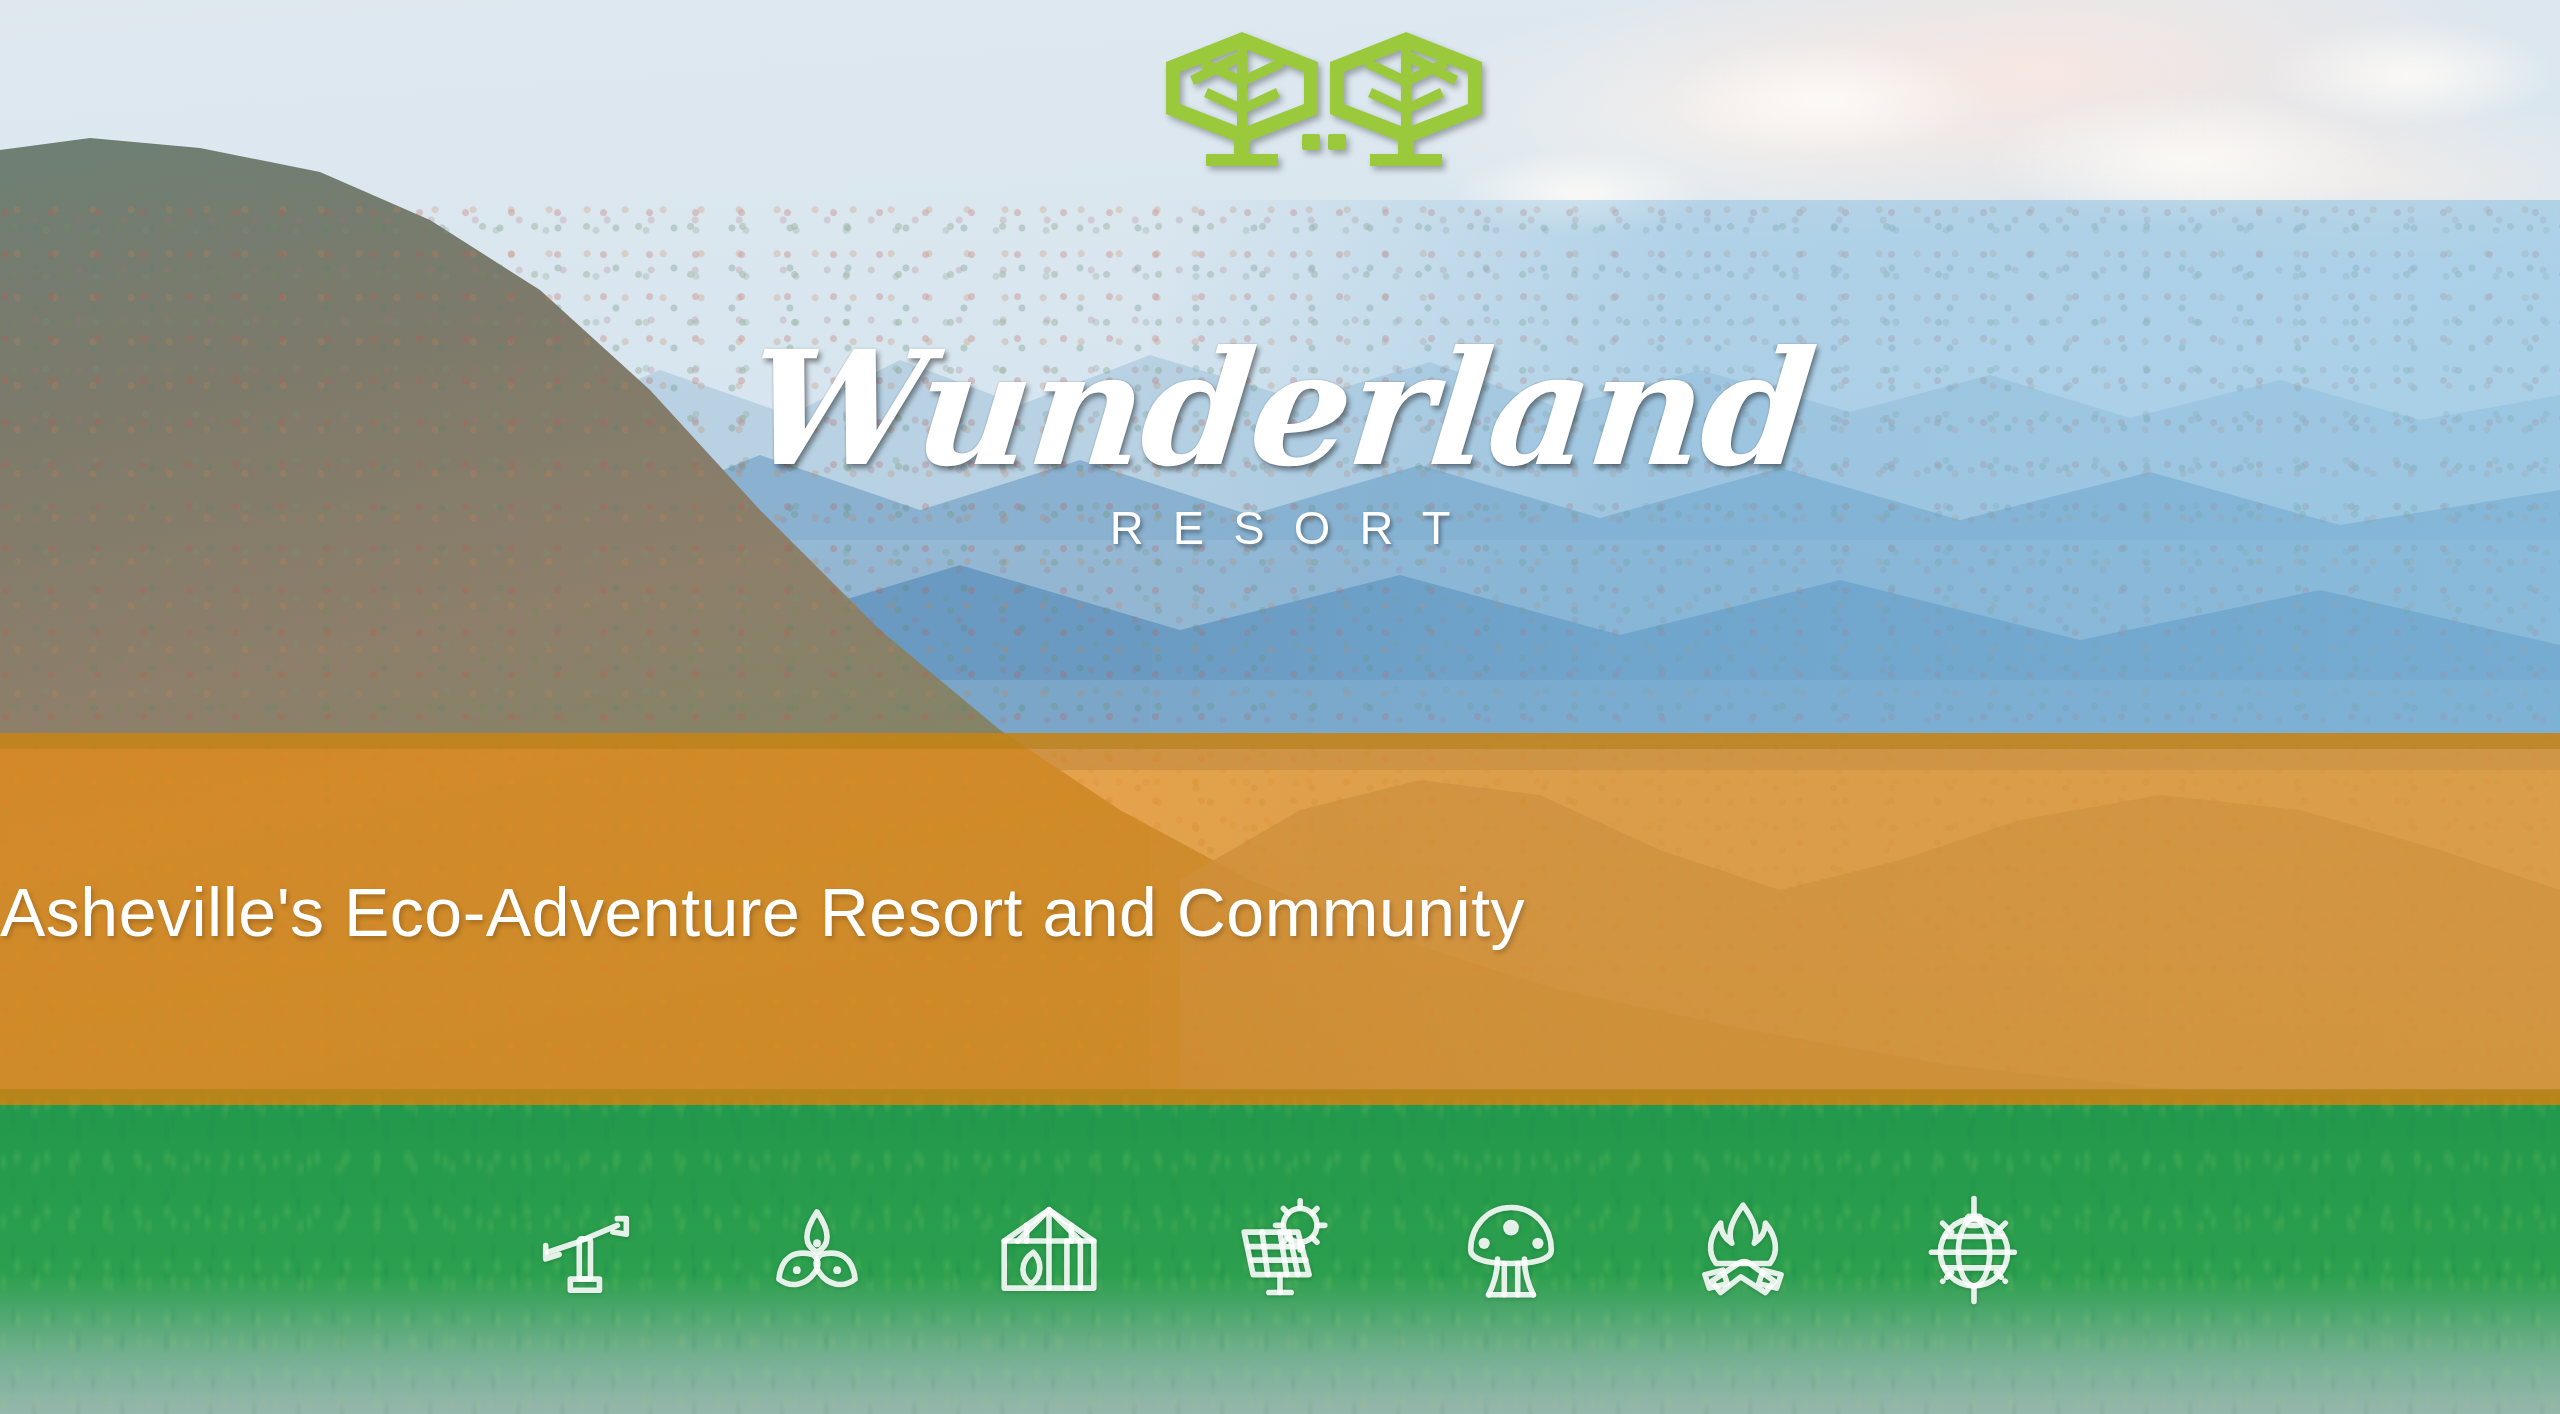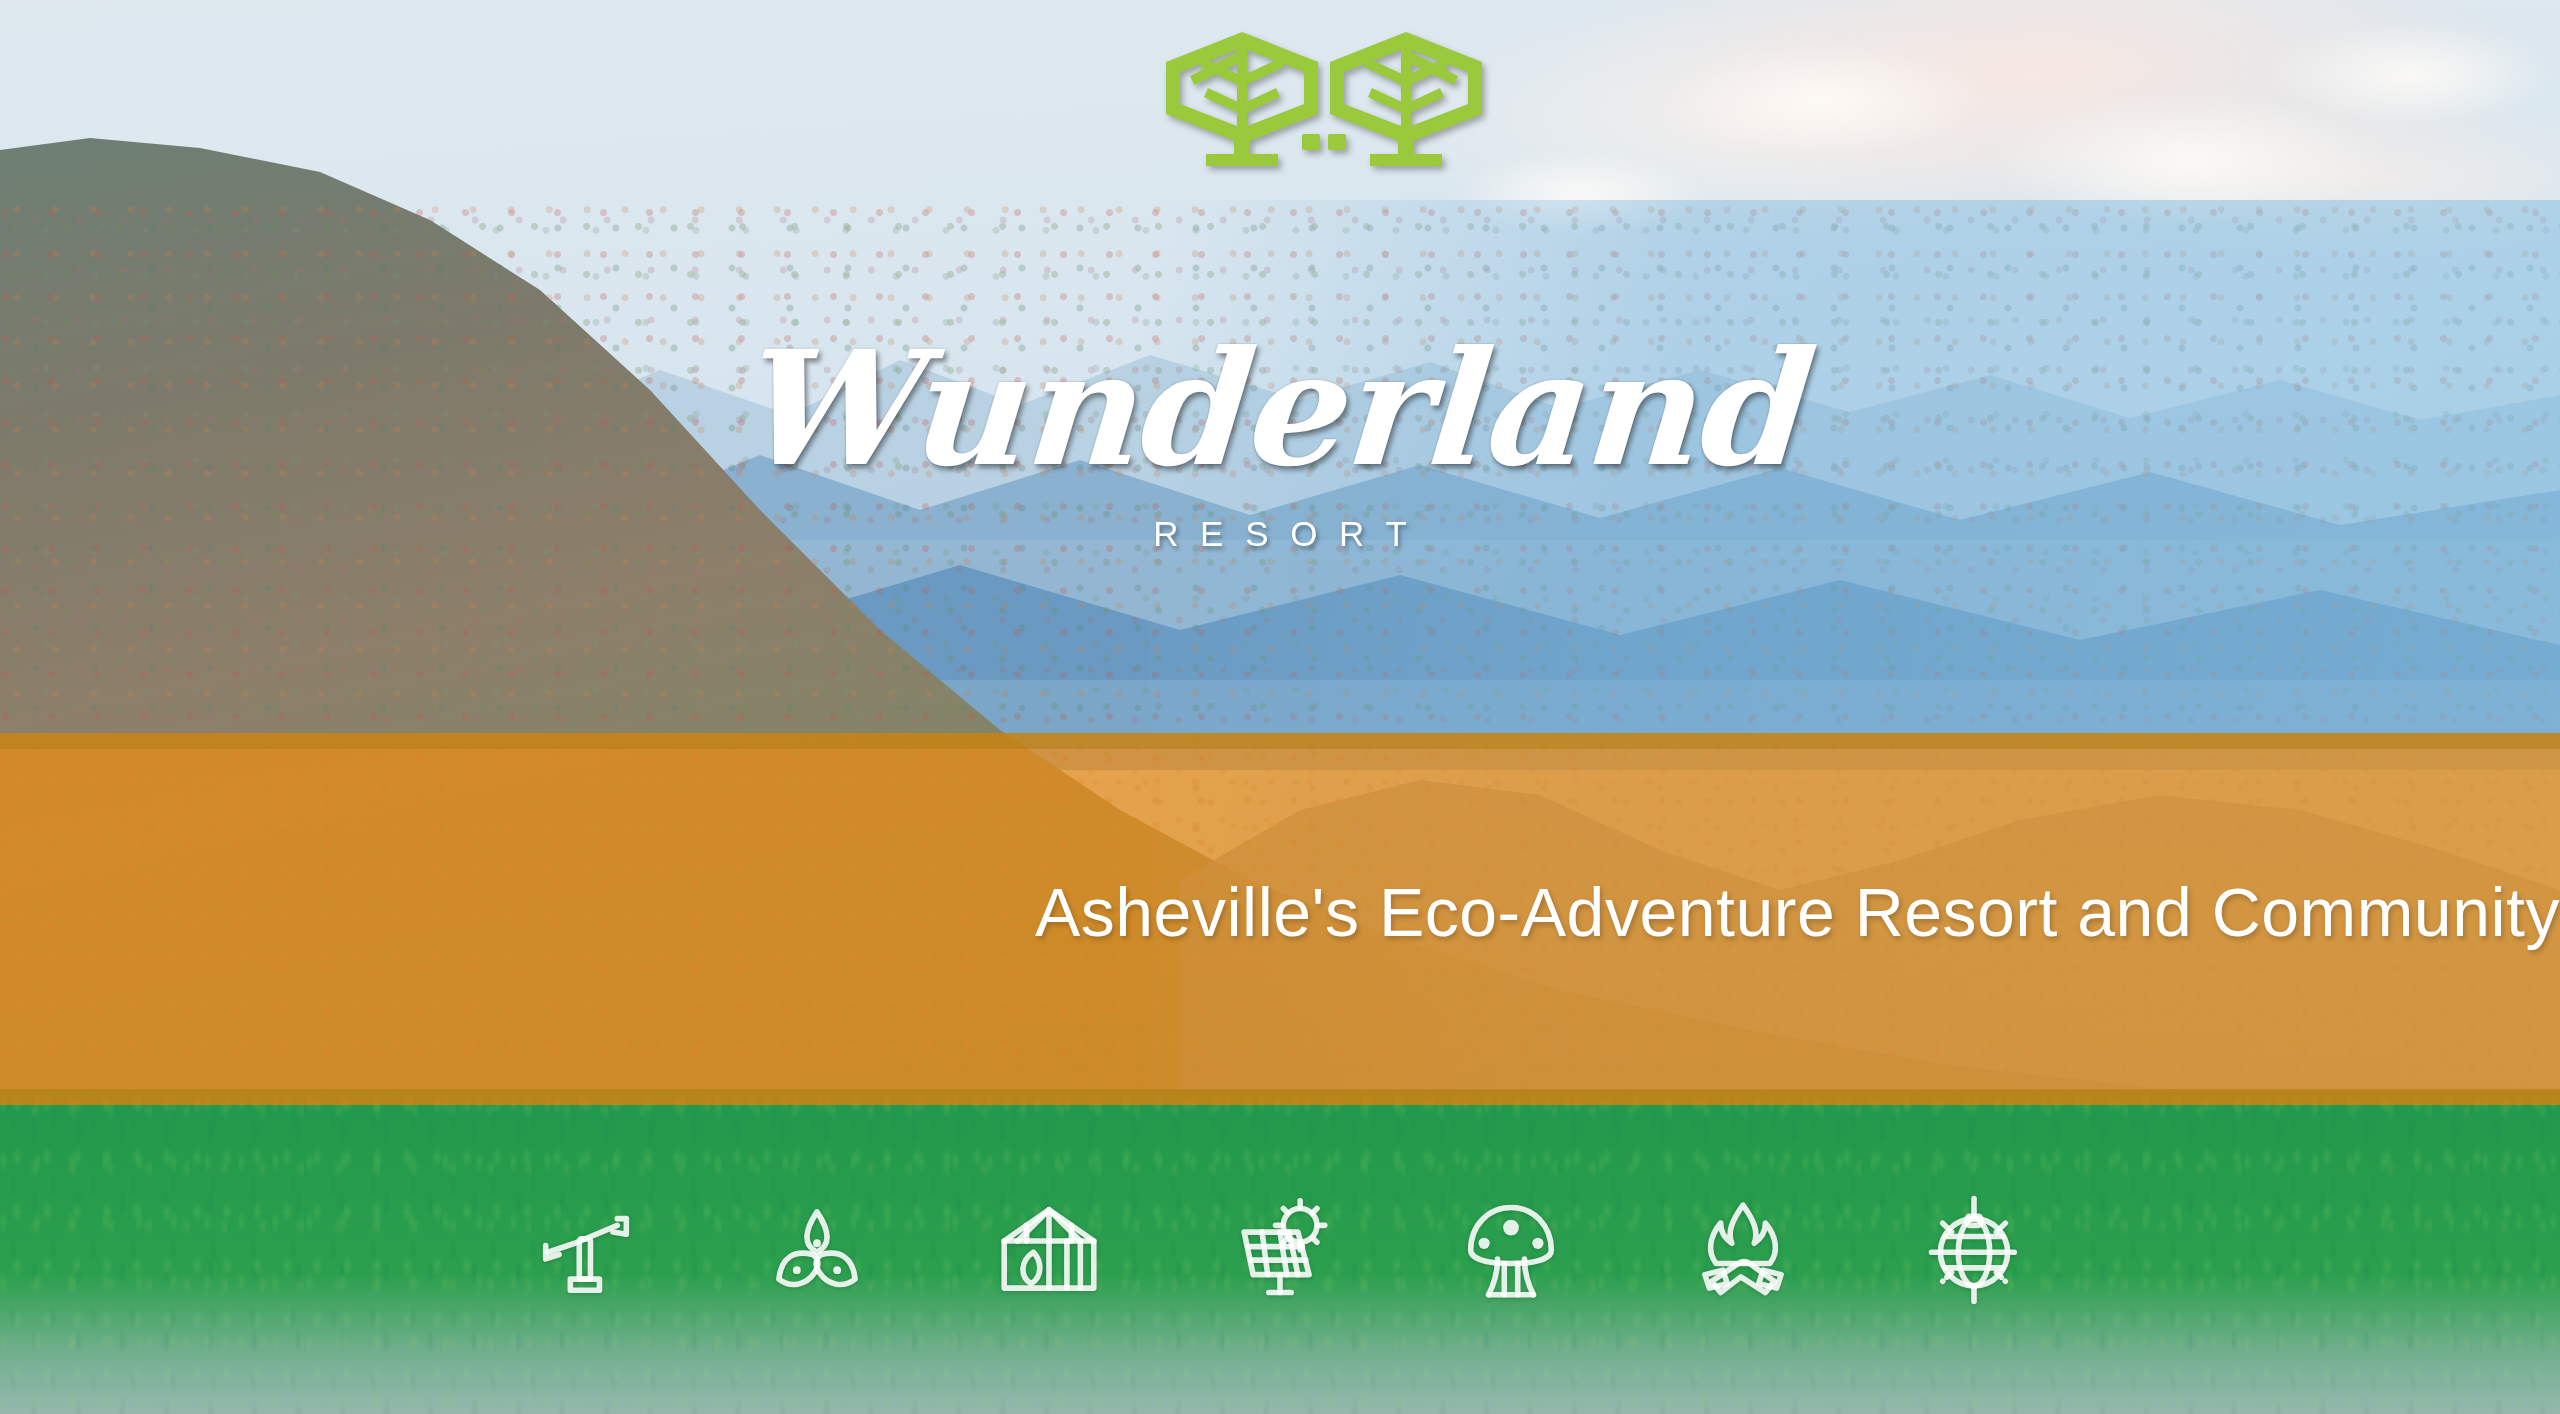--- a/index.html
+++ b/index.html
@@ -85,34 +85,34 @@
     line-height:1.0;
     color:#ffffff;
     letter-spacing:-2px;
     text-shadow:
       3px 4px 5px rgba(0,0,0,.40),
       0 0 2px rgba(0,0,0,.25);
     transform:skewX(-6deg);
   }
   .resort {
     display:block;
-    margin-top:26px;
+    margin-top:12px;
     font-family:"Liberation Sans", sans-serif;
     font-weight:400;
-    font-size:35px;
+    font-size:47px;
     color:#ffffff;
     letter-spacing:0.62em;
     text-indent:0.62em;
     text-shadow:2px 3px 4px rgba(0,0,0,.40);
   }
 
   
   #tagline {
     position:absolute; left:0; top:878px; width:2560px;
-    text-align:right;
+    text-align:left;
     font-family:"Liberation Sans", sans-serif;
     font-weight:300;
     font-size:68px;
     line-height:1.0;
     color:#ffffff;
     letter-spacing:0.5px;
     text-shadow:2px 3px 5px rgba(0,0,0,.22);
   }
 
   

